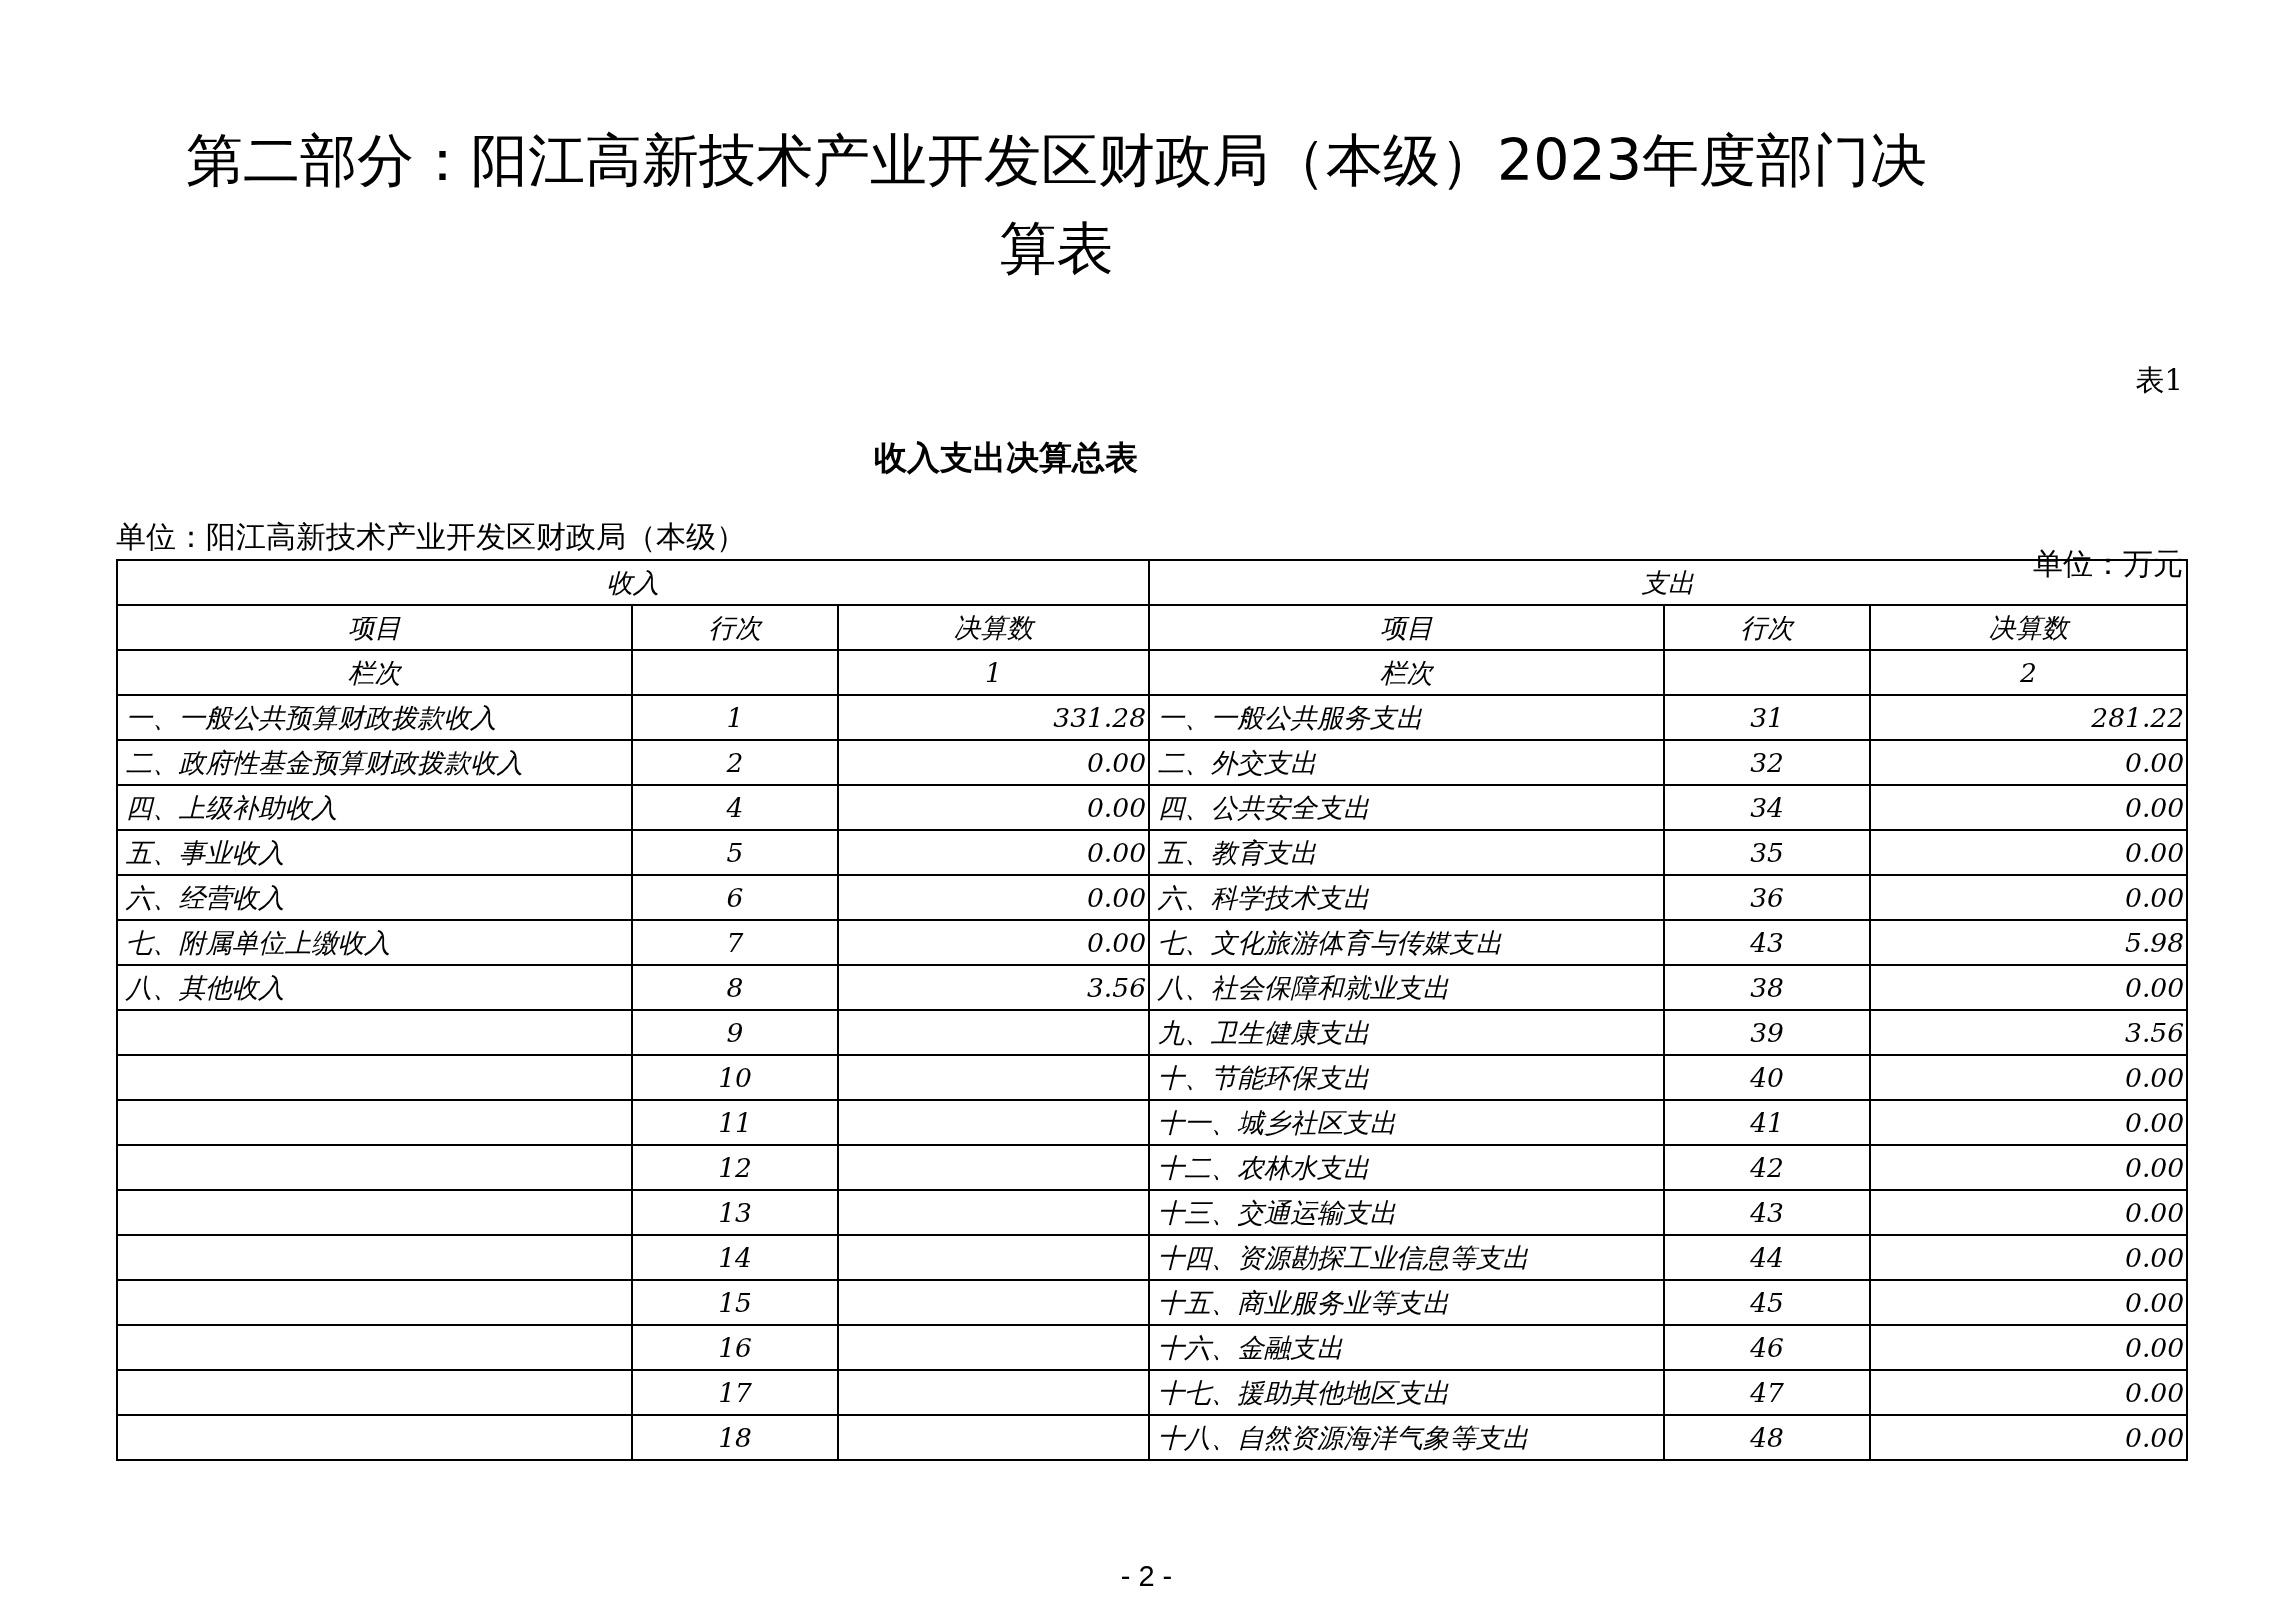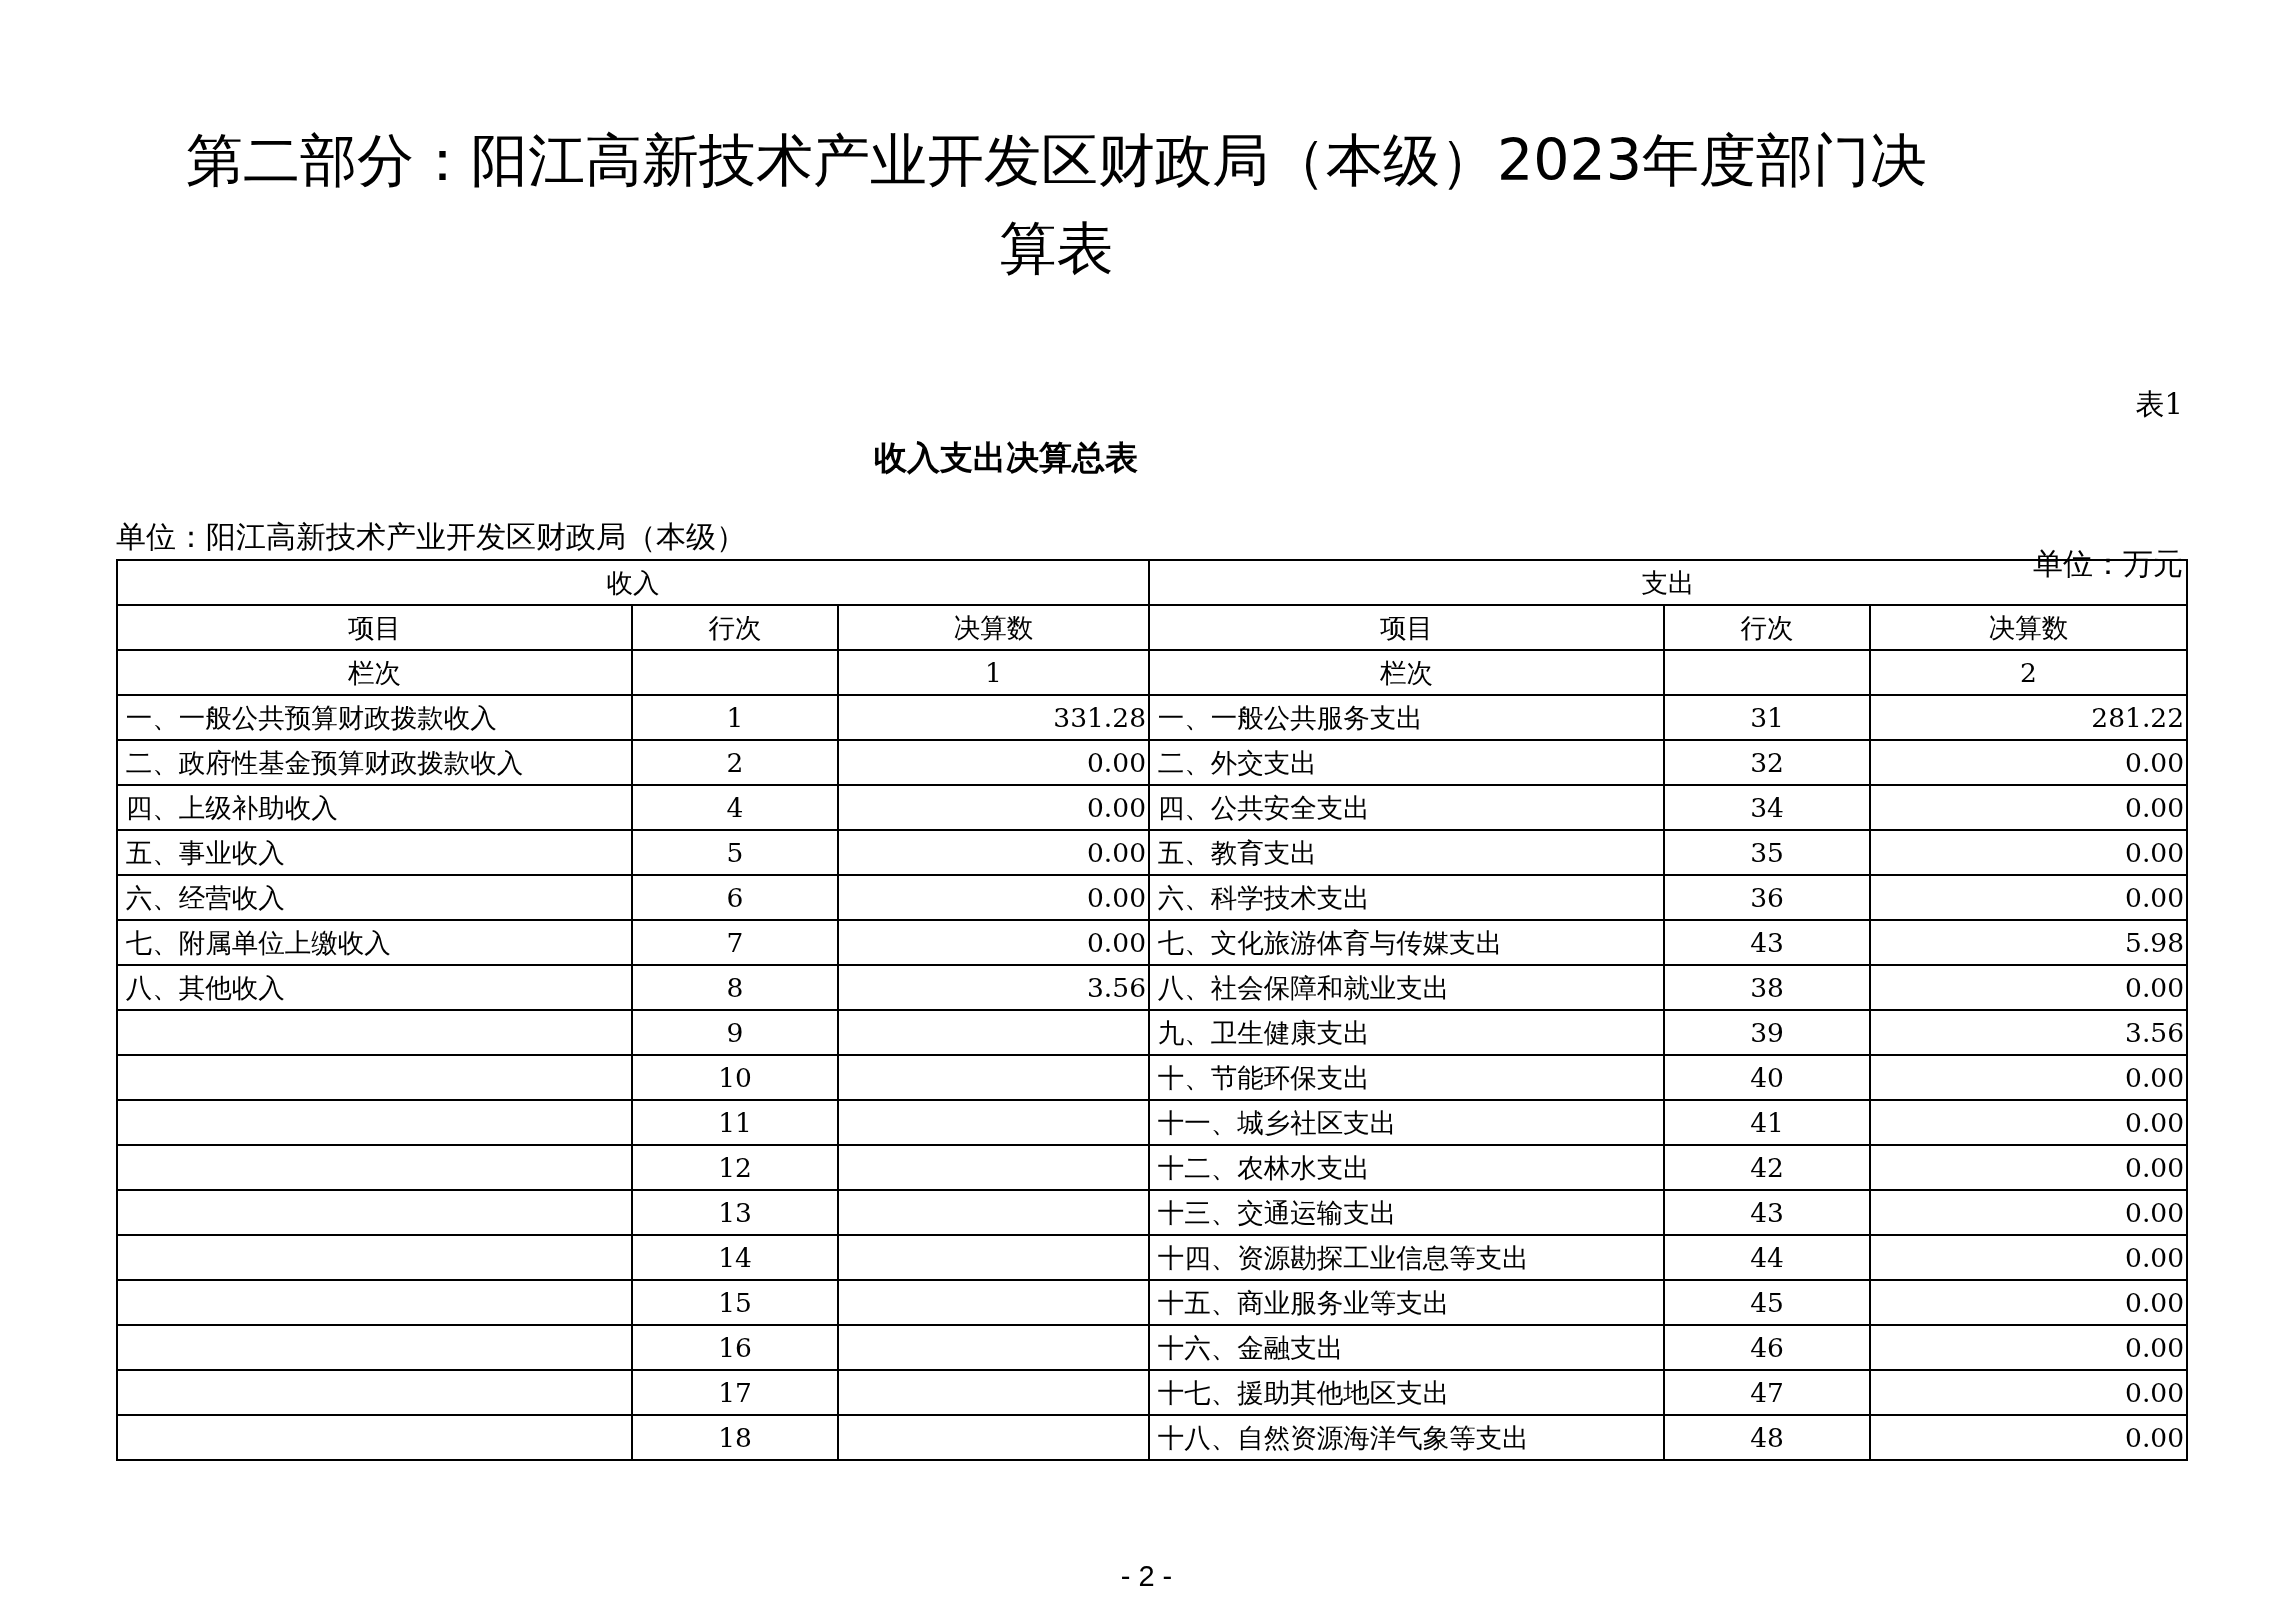--- a/index.html
+++ b/index.html
@@ -2,31 +2,31 @@
 <html><head>
 <meta charset="utf-8">
 <style>
   html, body { margin: 0; padding: 0; background: #ffffff; }
   body { width: 2293px; height: 1621px; position: relative; overflow: hidden;
          font-family: "DejaVu Serif", "Liberation Serif", serif; color: #000; }
   .title { position: absolute; left: 0; width: 2113px; text-align: center;
            font-family: "DejaVu Sans", "Liberation Sans", sans-serif;
            font-size: 57px; line-height: 88px; top: 116px; }
   .title .line { display: block; }
-  .table-no { position: absolute; right: 110px; top: 361px; font-size: 29px; margin-top: 24px; }
+  .table-no { position: absolute; right: 110px; top: 361px; font-size: 29px; }
   .table-title { position: absolute; left: 0; width: 2012px; text-align: center; top: 436px;
                  font-size: 33px; font-weight: bold;
                  font-family: "DejaVu Sans", "Liberation Sans", sans-serif; }
   .unit-left { position: absolute; left: 116px; top: 517px; font-size: 30px; }
   .unit-right { position: absolute; right: 110px; top: 544px; font-size: 30px; }
   table.main { position: absolute; left: 116px; top: 559px; width: 2068px;
                border-collapse: collapse; table-layout: fixed; font-size: 26.5px; }
   table.main td, table.main th { border: 2px solid #000; height: 43px; padding: 0 3.9px;
                font-weight: normal; white-space: nowrap; overflow: hidden; }
-  table.main { border: 2.9px solid #000; }
+  table.main { border: 2.9px solid #000; font-style: italic; }
   .c { text-align: center; }
   .r { text-align: right; padding-right: 2px !important; }
   .l { text-align: left; padding-left: 7.8px !important; }
   .page-no { position: absolute; left: 0; width: 2293px; text-align: center; top: 1560px;
              font-family: "Liberation Sans", sans-serif; font-size: 29px; }
 </style>
 </head>
 <body>
 
 <div class="title">

